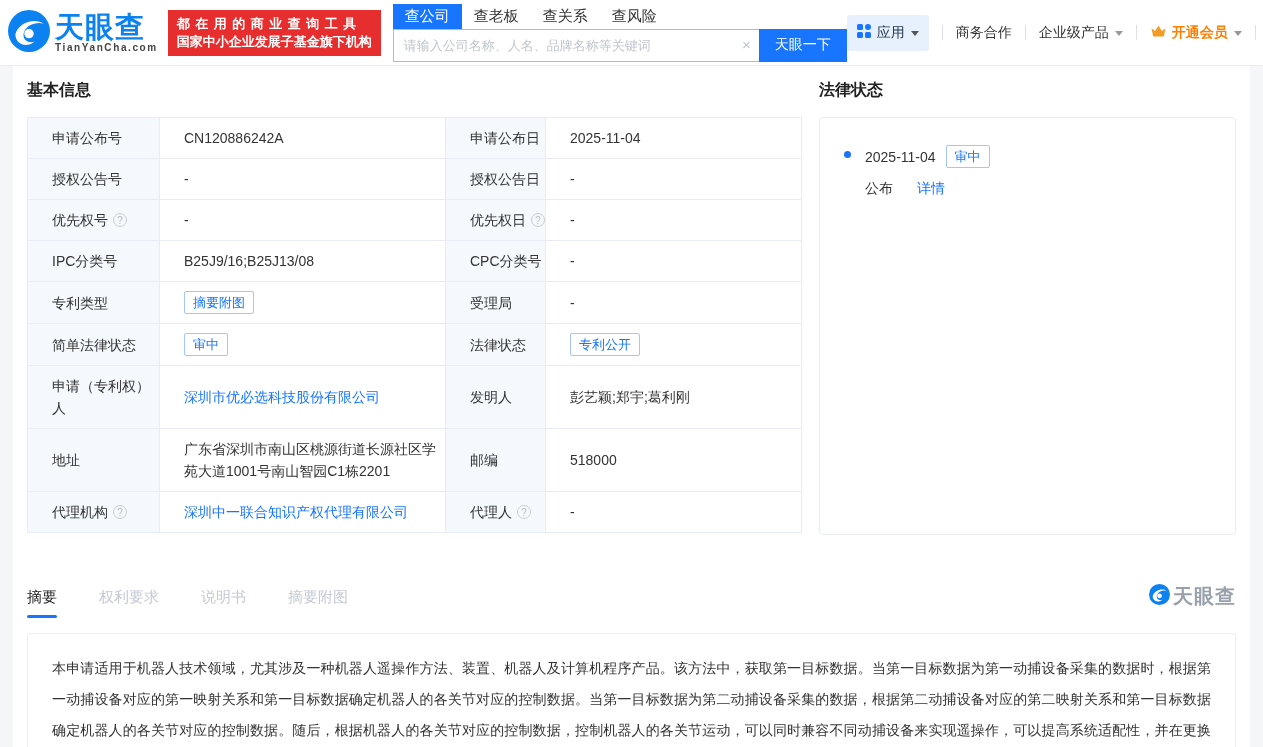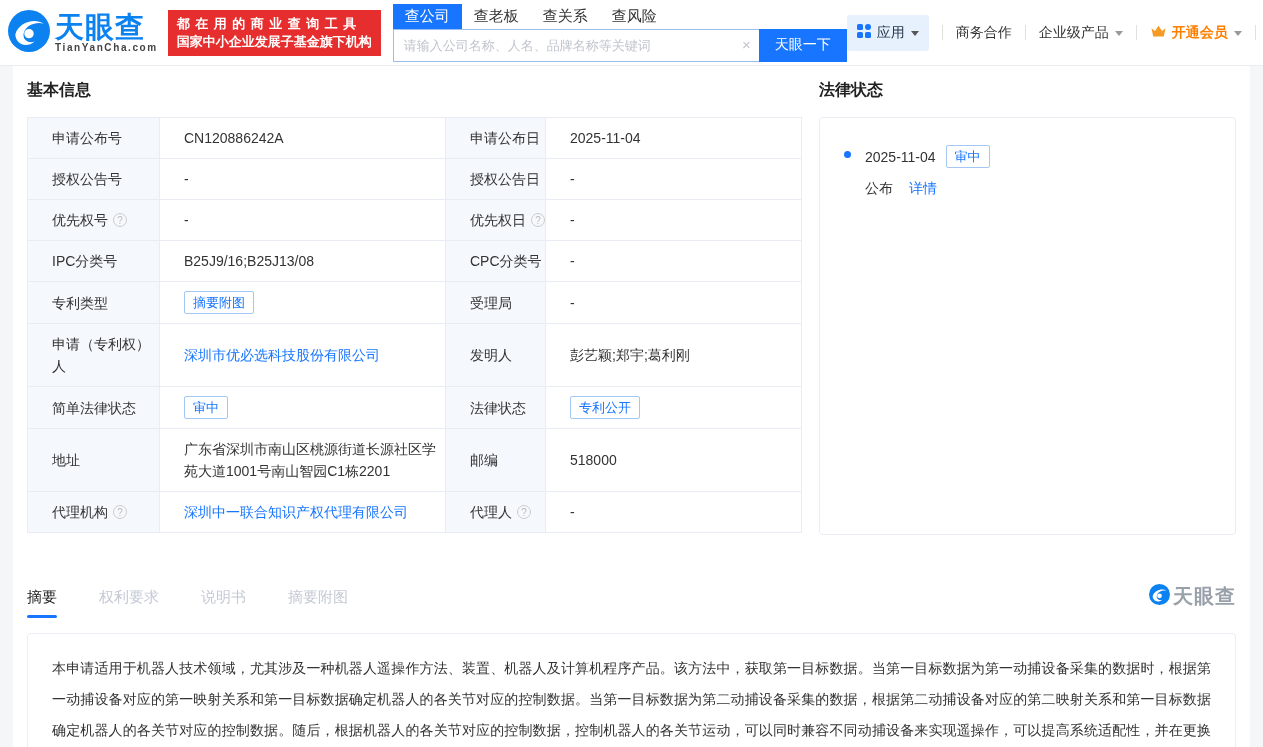--- a/index.html
+++ b/index.html
@@ -55,21 +55,21 @@
   .help { display:inline-block; width:14px; height:14px; border:1px solid #ccc; border-radius:50%; color:#bbb; font-size:10px; line-height:13px; text-align:center; margin-left:5px; vertical-align:1px; cursor:pointer; }
   .tag { display:inline-block; border:1px solid #a3c8f6; color:#1775ff; background:#fff; font-size:13px; line-height:19px; padding:1px 8px; border-radius:2px; }
   .link { color:#1775ff; }
 
   .ls-card { border:1px solid #e9edf3; border-radius:4px; height:418px; padding:27px 24px; }
   .ls-item { position:relative; padding-left:21px; }
   .ls-dot { position:absolute; left:0; top:6px; width:7px; height:7px; border-radius:50%; background:#1775ff; }
   .ls-line1 { display:flex; align-items:center; }
   .ls-date { font-size:14px; color:#333; margin-right:10px; }
   .ls-line2 { margin-top:12px; font-size:14px; }
-  .ls-line2 .link { margin-left:12px; }
+  .ls-line2 .link { margin-left:20px; }
 
   .tabs-row { display:flex; align-items:flex-end; margin-top:48px; }
   .ctab { font-size:15px; margin-right:42px; padding-bottom:11px; position:relative; color:#c4c9d4; cursor:pointer; }
   .ctab.active { color:#222; }
   .ctab.active::after { content:""; position:absolute; left:0; right:0; bottom:0; height:3px; background:#1775ff; border-radius:2px; }
   .watermark { margin-left:auto; display:flex; align-items:center; padding-bottom:8px; }
   .watermark svg { width:21px; height:21px; }
   .watermark-text { font-size:20px; font-weight:bold; color:#98a0aa; margin-left:3px; letter-spacing:1px; }
 
   .abstract-box { margin-top:15px; border:1px solid #ebeef5; border-radius:4px; padding:19px 24px; font-size:14px; line-height:31px; color:#333; text-align:justify; }
@@ -196,30 +196,30 @@
               <td class="lbl">CPC分类号</td>
               <td class="val"><span>-</span></td>
             </tr>
             <tr>
               <td class="lbl">专利类型</td>
               <td class="val"><span class="tag">摘要附图</span></td>
               <td class="lbl">受理局</td>
               <td class="val"><span>-</span></td>
             </tr>
             <tr>
+              <td class="lbl">简单法律状态</td>
+              <td class="val"><span class="tag">审中</span></td>
+              <td class="lbl">法律状态</td>
+              <td class="val"><span class="tag">专利公开</span></td>
+            </tr>
+            <tr>
               <td class="lbl">申请（专利权）人</td>
               <td class="val"><a class="link">深圳市优必选科技股份有限公司</a></td>
               <td class="lbl">发明人</td>
               <td class="val"><span>彭艺颖;郑宇;葛利刚</span></td>
-            </tr>
-            <tr>
-              <td class="lbl">简单法律状态</td>
-              <td class="val"><span class="tag">审中</span></td>
-              <td class="lbl">法律状态</td>
-              <td class="val"><span class="tag">专利公开</span></td>
             </tr>
             <tr>
               <td class="lbl">地址</td>
               <td class="val"><span>广东省深圳市南山区桃源街道长源社区学苑大道1001号南山智园C1栋2201</span></td>
               <td class="lbl">邮编</td>
               <td class="val"><span>518000</span></td>
             </tr>
             <tr>
               <td class="lbl">代理机构<span class="help">?</span></td>
               <td class="val"><a class="link">深圳中一联合知识产权代理有限公司</a></td>

